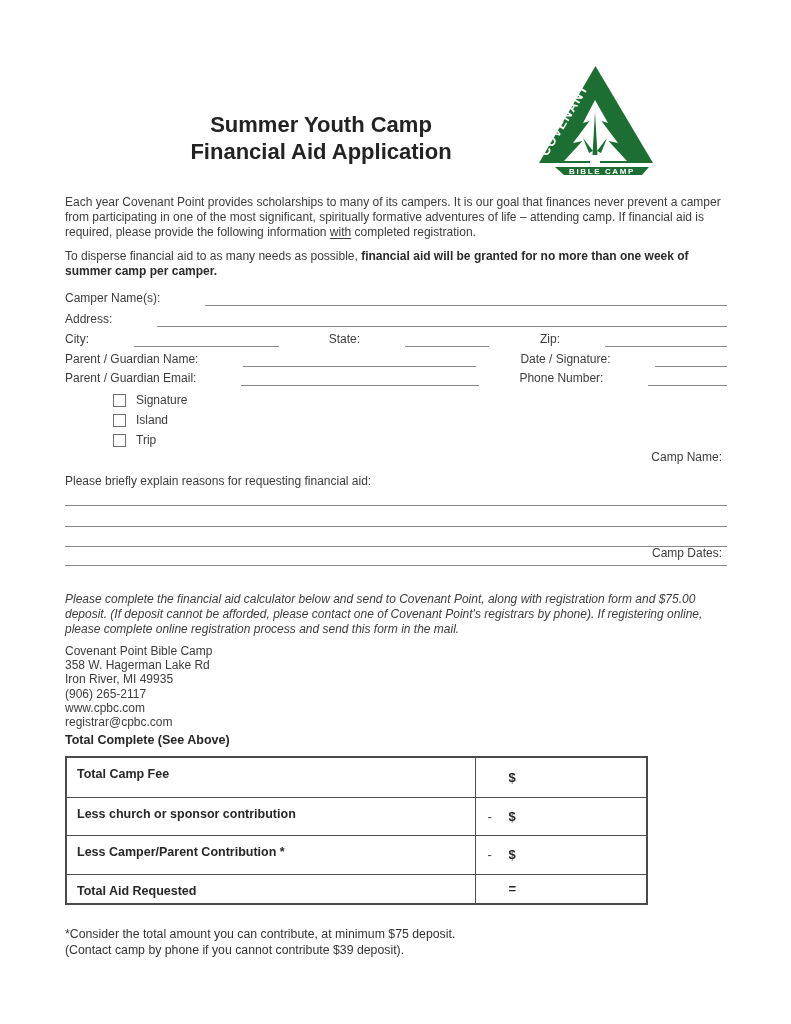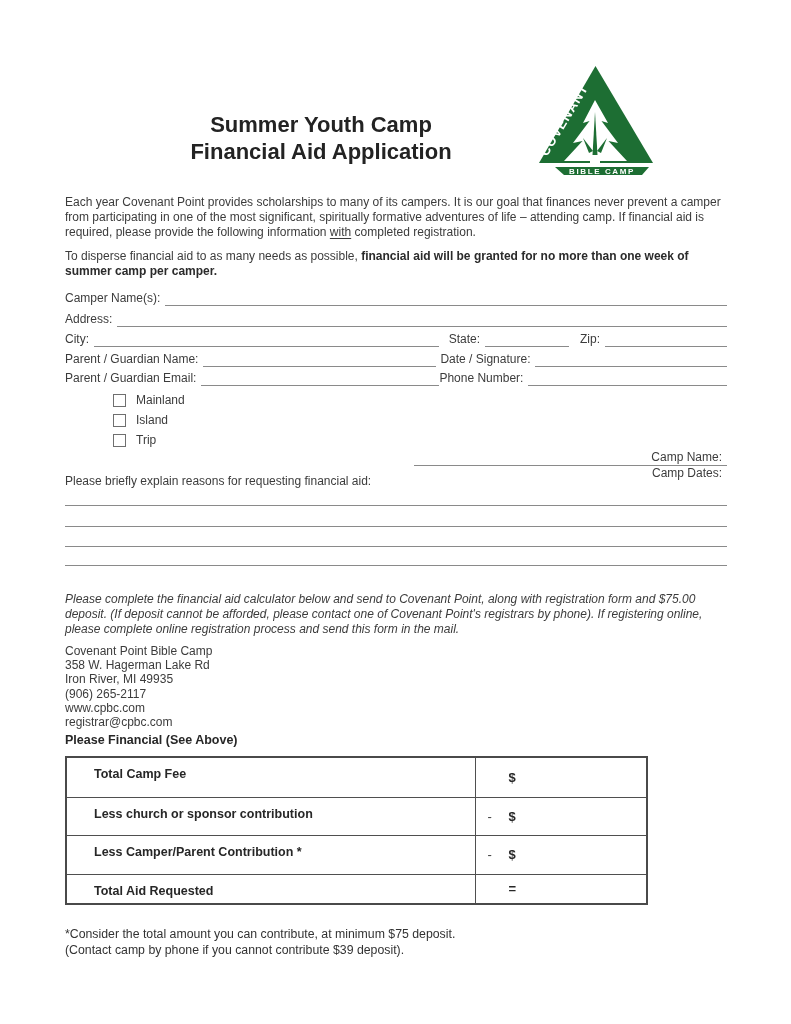--- a/index.html
+++ b/index.html
@@ -11,21 +11,21 @@
   .title { margin-top:103px; width:512px; text-align:center; font-size:22px; line-height:27px; font-weight:bold; color:#232323; }
 
   .logo { position:absolute; left:536px; top:64px; width:120px; height:112px; }
 
   .para { font-size:12px; line-height:15px; color:#3c3c3c; }
   .p1 { margin-top:30px; }
   .p2 { margin-top:9px; }
   .p2 b, .para b { color:#2b2b2b; }
   u { text-underline-offset:2px; }
 
-  .frow { display:flex; align-items:flex-end; font-size:12px; color:#3c3c3c; }
+  .frow { display:flex; align-items:flex-end; font-size:12px; color:#3c3c3c;gap:40px; }
   .frow .lbl { white-space:nowrap; padding-right:5px; padding-bottom:1px; }
   .blank { border-bottom:1px solid #8a8a8a; }
   .fill { flex:1 1 auto; }
 
   .r-camper { margin-top:8px; height:19px; }
   .r-address { height:21px; }
   .r-city { height:20px; }
   .r-pname { height:20px; }
   .r-pemail { height:19px; }
   .r-camp { height:18px;flex-direction:column; }
@@ -38,21 +38,21 @@
   .reasons-label { margin-top:6px; height:15px; font-size:12px; }
   .ruled { border-bottom:1px solid #8a8a8a; }
 
   .p3 { margin-top:26px;font-style:italic; }
   .contact { margin-top:7px; font-size:12px; line-height:14.2px; }
 
   .calc-head { margin-top:4px; height:16px; font-size:12.5px; font-weight:bold; color:#272727; }
   table.calc { margin-top:7px; width:581px; border-collapse:collapse; table-layout:fixed; }
   table.calc td { border:1.5px solid #4f4f4f; }
   table.calc { border:2px solid #4a4a4a; }
-  td.c-label { width:409px; font-size:12.5px; font-weight:bold; color:#272727; padding:9px 6px 0 27px; vertical-align:top; }
+  td.c-label { width:409px; font-size:12.5px; font-weight:bold; color:#272727; padding:9px 6px 0 10px; vertical-align:top; }
   td.c-value { width:172px; vertical-align:middle; padding-left:12px; font-size:13px; font-weight:bold; color:#272727; }
   .op { display:inline-block; width:21px; font-weight:normal; color:#3c3c3c; }
   tr.h40 { height:40px; } tr.h38 { height:38px; } tr.h39 { height:39px; } tr.h30 { height:30px; }
 
   .footnote { margin-top:22px; font-size:12.3px; line-height:15.5px; color:#333; }
 </style>
 </head>
 <body>
 
 <div class="page">
@@ -115,21 +115,21 @@
     <div class="frow r-pemail">
       <span class="lbl">Parent / Guardian Email:</span>
       <span class="blank" style="width:238px;"></span>
       <span class="lbl" style="">Phone Number:</span>
       <span class="blank fill"></span>
     </div>
 
     <div class="cbgroup">
       <div class="cbrow">
         <span class="cb"></span>
-        <span class="cbl">Mainland</span>
+        <span class="cbl">Signature</span>
       </div>
       <div class="cbrow">
         <span class="cb"></span>
         <span class="cbl">Island</span>
       </div>
       <div class="cbrow">
         <span class="cb"></span>
         <span class="cbl">Trip</span>
       </div>
     </div>
@@ -151,21 +151,21 @@
 
     <div class="contact">
       <div>Covenant Point Bible Camp</div>
       <div>358 W. Hagerman Lake Rd</div>
       <div>Iron River, MI 49935</div>
       <div>(906) 265-2117</div>
       <div>www.cpbc.com</div>
       <div>registrar@cpbc.com</div>
     </div>
 
-    <div class="calc-head">Please Financial (See Above)</div>
+    <div class="calc-head">Total Complete (See Above)</div>
     <table class="calc">
       <tbody>
         <tr class="h40">
           <td class="c-label">Total Camp Fee</td>
           <td class="c-value"><span class="op"></span><span>$</span></td>
         </tr>
         <tr class="h38">
           <td class="c-label">Less church or sponsor contribution</td>
           <td class="c-value"><span class="op">-</span><span>$</span></td>
         </tr>

